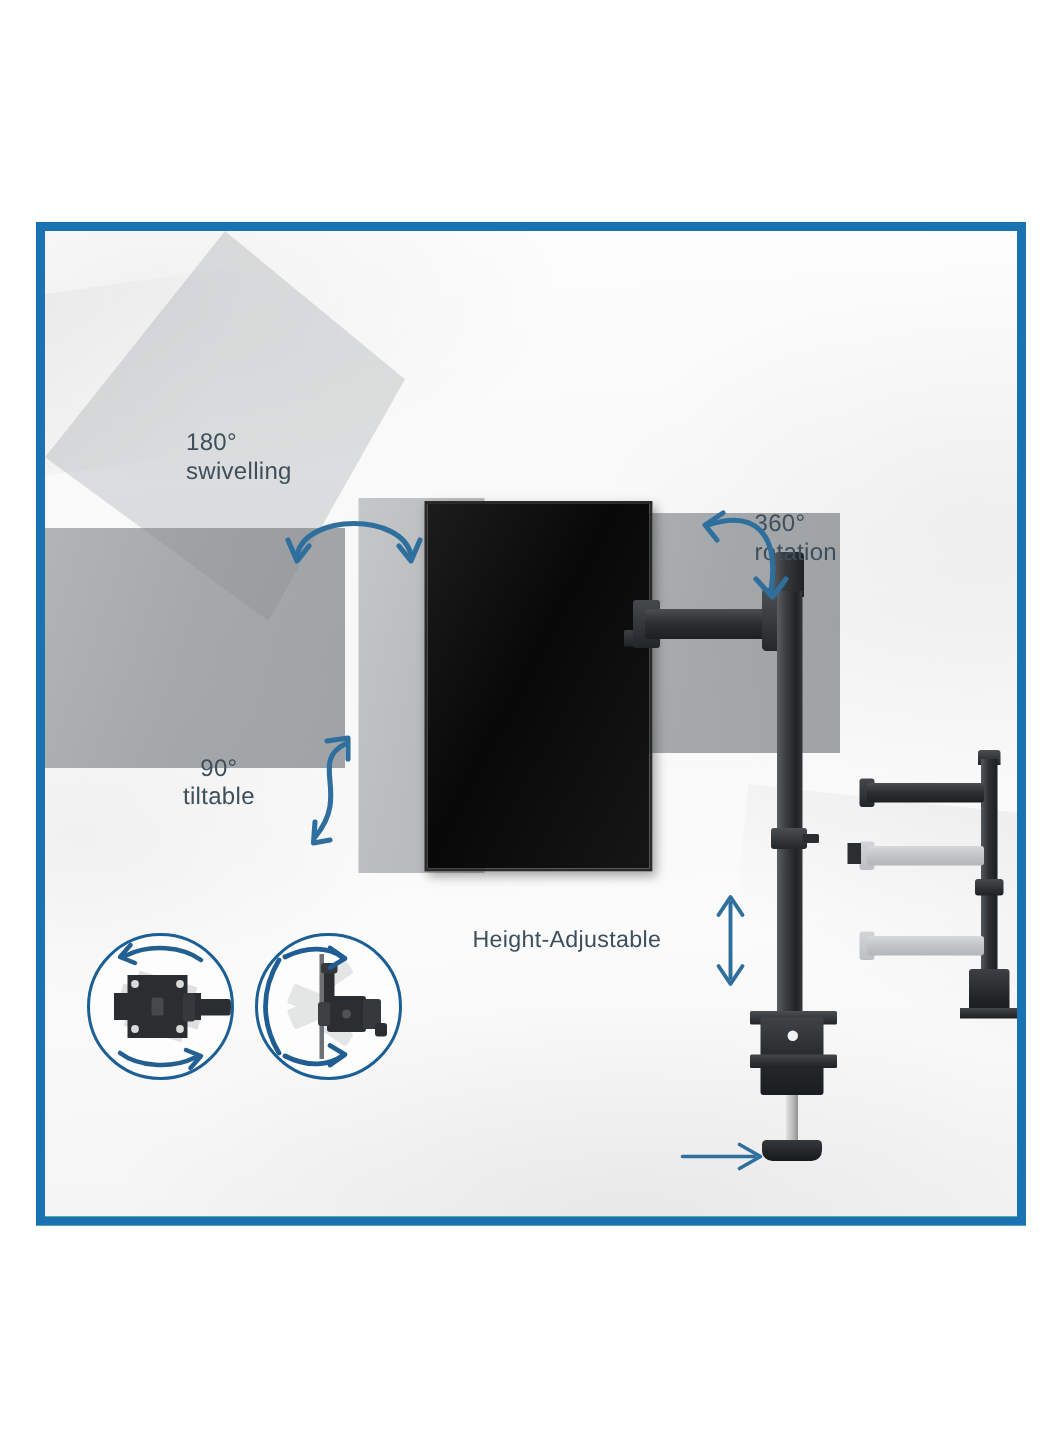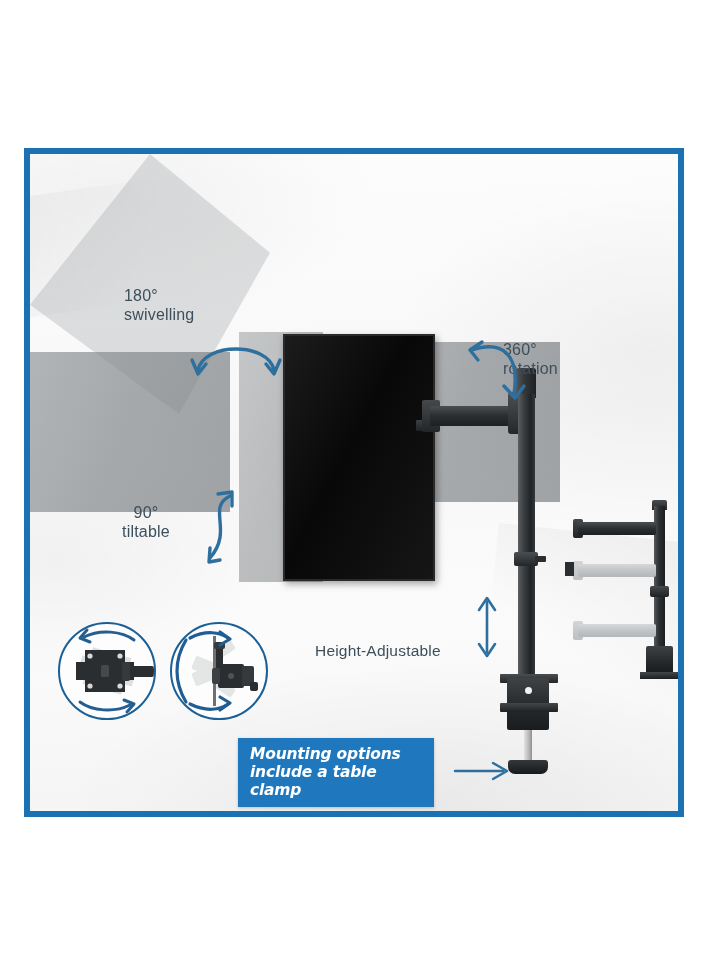--- a/index.html
+++ b/index.html
@@ -95,21 +95,20 @@
     letter-spacing: 0.2px;
     white-space: pre-line;
   }
   #label-swivel  { left: 94px; top: 132px; text-align: left; }
   #label-rotate  { left: 473px; top: 161px; text-align: left; margin-top: 25px; }
   #label-tilt    { left: 92px; top: 349px; text-align: center; }
   #label-height  {
     left: 285px; top: 463px;
     font-size: 15.5px;
     white-space: nowrap;
-    margin-top: 24px;
   }
 
   .arrow-svg { position: absolute; overflow: visible; }
   #arrow-swivel { left: 160px; top: 182px; }
   #arrow-rotate { left: 428px; top: 178px; }
   #arrow-tilt   { left: 160px; top: 330px; }
   #arrow-height { left: 443px; top: 440px; }
   #arrow-clamp  { left: 423px; top: 606px; }
 
   
@@ -485,16 +484,14 @@
 
       <path d="M18 14 C 34 6, 48 8, 56 14" fill="none" stroke="#1f5d92" stroke-width="3.2" stroke-linecap="round"></path>
       <path d="M48 8 L58 15 L48 21" fill="none" stroke="#1f5d92" stroke-width="3.2" stroke-linecap="round" stroke-linejoin="round"></path>
       <path d="M18 80 C 34 88, 48 86, 56 80" fill="none" stroke="#1f5d92" stroke-width="3.2" stroke-linecap="round"></path>
       <path d="M48 86 L58 79 L48 73" fill="none" stroke="#1f5d92" stroke-width="3.2" stroke-linecap="round" stroke-linejoin="round"></path>
 
       <path d="M14 16 C 2 36, 2 58, 14 78" fill="none" stroke="#1f5d92" stroke-width="3.2" stroke-linecap="round"></path>
     </svg>
   </div>
 
-  <div id="callout-mounting">Mounting options
-include a table clamp</div>
 
 </div>
 
 </body></html>

